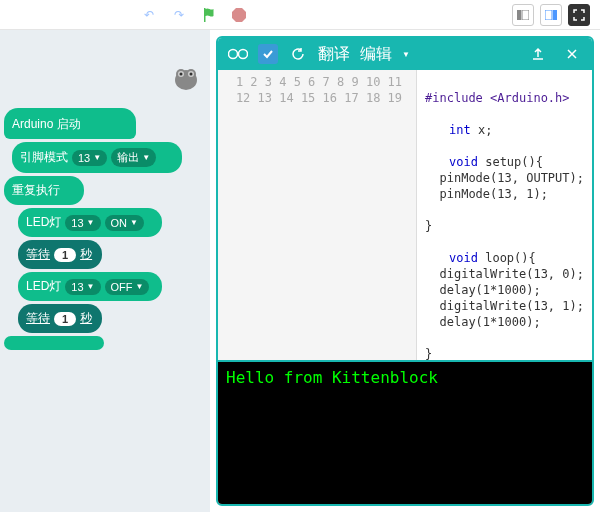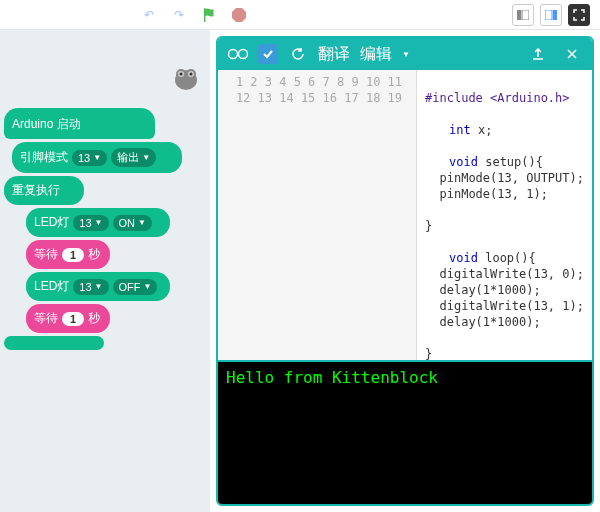--- a/index.html
+++ b/index.html
@@ -12,27 +12,27 @@
   .tb-btn { width: 22px; height: 22px; border: 1px solid #ccc; border-radius: 3px; display: flex; align-items: center; justify-content: center; background: #fff; color: #666; cursor: pointer; }
   .tb-btn.dark { background: #333; color: #fff; border-color: #333; }
   
   .main { display: flex; height: 482px; }
   .left-pane { width: 210px; background: #e9eef2; position: relative; padding: 4px; }
   .owl { position: absolute; top: 30px; right: 8px; width: 32px; height: 32px; }
   
   .blocks { margin-top: 74px; }
   .block { border-radius: 14px; padding: 6px 8px; margin-bottom: 3px; color: #fff; font-size: 12px; display: flex; align-items: center; gap: 4px; flex-wrap: wrap; }
   .hat { border-radius: 14px 14px 6px 6px; padding-top: 8px; }
-  .teal { background: #0fbd8c; width: 151px; }
+  .teal { background: #0fbd8c; width: 132px; }
   .teal-sm { background: #0fbd8c; }
-  .orange { background: #ec4899; }
+  .orange { background: #0f766e; text-decoration: underline; }
   .pill { background: #0a8c68; border-radius: 10px; padding: 2px 6px; display: inline-flex; align-items: center; gap: 3px; font-size: 11px; }
   .pill-white { background: #fff; color: #333; border-radius: 10px; padding: 1px 8px; font-size: 11px; font-weight: bold; }
   .tri { font-size: 8px; }
-  .indent { margin-left: 22px; width: 144px; }
+  .indent { margin-left: 14px; width: 144px; }
   
   .right-pane { flex: 1; background: #fff; position: relative; padding: 6px; }
   .code-panel { border: 2px solid #18b7b0; border-radius: 6px; height: 100%; display: flex; flex-direction: column; overflow: hidden; }
   .code-header { background: #18b7b0; height: 32px; display: flex; align-items: center; padding: 0 10px; color: #fff; gap: 10px; }
   .hdr-icon { width: 20px; height: 20px; display: flex; align-items: center; justify-content: center; cursor: pointer; }
   .hdr-link { color: #fff; font-size: 16px; cursor: pointer; }
   .hdr-right { margin-left: auto; display: flex; gap: 14px; }
   
   .editor { flex: 0 0 290px; display: flex; background: #fff; font-family: Consolas, monospace; font-size: 12px; overflow: hidden; }
   .gutter { background: #f5f5f5; color: #aaa; text-align: right; padding: 4px 14px 4px 4px; border-right: 1px solid #ddd; line-height: 16px; user-select: none; }

